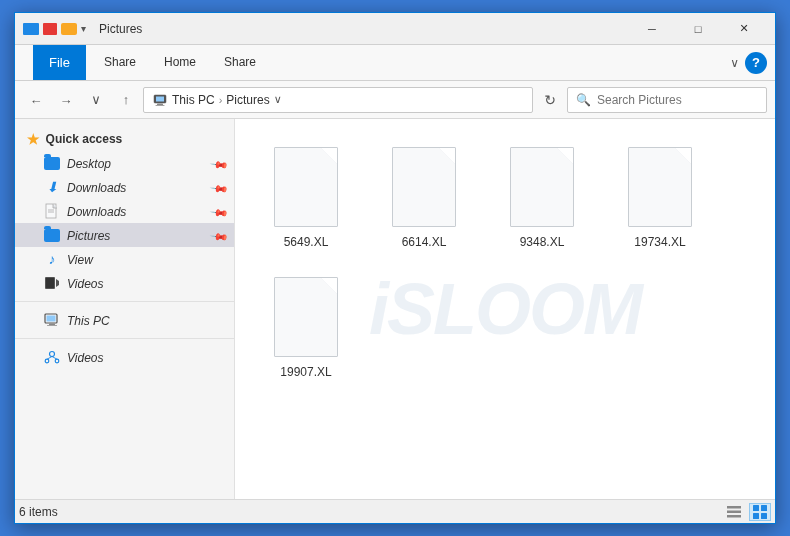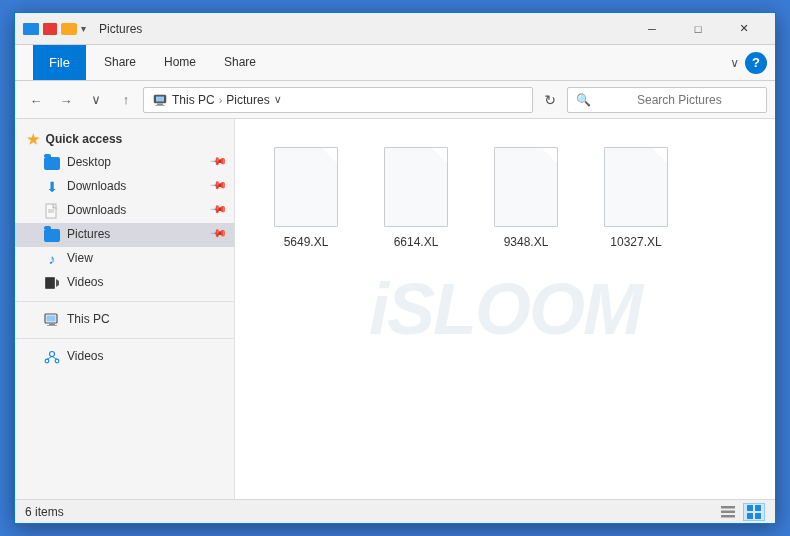--- a/index.html
+++ b/index.html
@@ -227,21 +227,20 @@
       border-radius: 2px;
     }
     .search-icon { color: #888; font-size: 12px; }
     .search-input {
       border: none;
       outline: none;
       font-size: 12px;
       color: #888;
       background: transparent;
       width: 100%;
-      margin-left: 40px;
     }
     
     .main-area {
       display: flex;
       flex: 1;
       overflow: hidden;
     }
     
     .sidebar {
       width: 220px;
@@ -260,26 +259,27 @@
       font-weight: 600;
       cursor: pointer;
     }
     .sidebar-section-header .star-icon {
       color: #f9a825;
       margin-right: 6px;
       font-size: 14px;
     }
     .sidebar-item {
       display: flex;
-      align-items: flex-start;
+      align-items: flex-end;
       padding: 4px 8px 4px 28px;
       font-size: 12px;
       color: #333;
       cursor: pointer;
       position: relative;
+      font-style: italic;
     }
     .sidebar-item.active { background: #d8d8e0; }
     .sidebar-item .item-icon {
       width: 18px;
       height: 16px;
       margin-right: 6px;
       display: flex;
       align-items: center;
       justify-content: center;
       flex-shrink: 0;
@@ -323,20 +323,21 @@
       flex-direction: column;
       overflow: hidden;
       position: relative;
     }
     .content-grid {
       flex: 1;
       padding: 16px;
       display: flex;
       flex-wrap: wrap;
       align-content: flex-start;
+      gap: 8px;
       overflow-y: auto;
     }
     
     .watermark {
       position: absolute;
       top: 50%;
       left: 50%;
       transform: translate(-50%, -50%);
       font-size: 72px;
       font-weight: 900;
@@ -399,21 +400,21 @@
       margin-top: 4px;
       word-break: break-all;
     }
     
     .status-bar {
       height: 24px;
       background: #f0f0f0;
       border-top: 1px solid #d8d8d8;
       display: flex;
       align-items: center;
-      padding: 0 10px;
+      padding: 0 4px;
       font-size: 12px;
       color: #333;
       flex-shrink: 0;
     }
     .status-bar-right {
       margin-left: auto;
       display: flex;
       gap: 4px;
       align-items: center;
     }
@@ -609,21 +610,27 @@
           <div class="file-item">
       <div class="file-icon">
         <div class="file-page"></div>
       </div>
       <span class="file-name">9348.XL</span>
     </div>
           <div class="file-item">
       <div class="file-icon">
         <div class="file-page"></div>
       </div>
-      <span class="file-name">10327.XL</span>
+      <span class="file-name">19734.XL</span>
+    </div>
+          <div class="file-item">
+      <div class="file-icon">
+        <div class="file-page"></div>
+      </div>
+      <span class="file-name">19907.XL</span>
     </div>
         </div>
     </div>
   </div>
 
   <div class="status-bar">
     <span>6 items</span>
     <div class="status-bar-right">
       <button class="view-btn">
         <svg width="16" height="16" viewBox="0 0 16 16">

